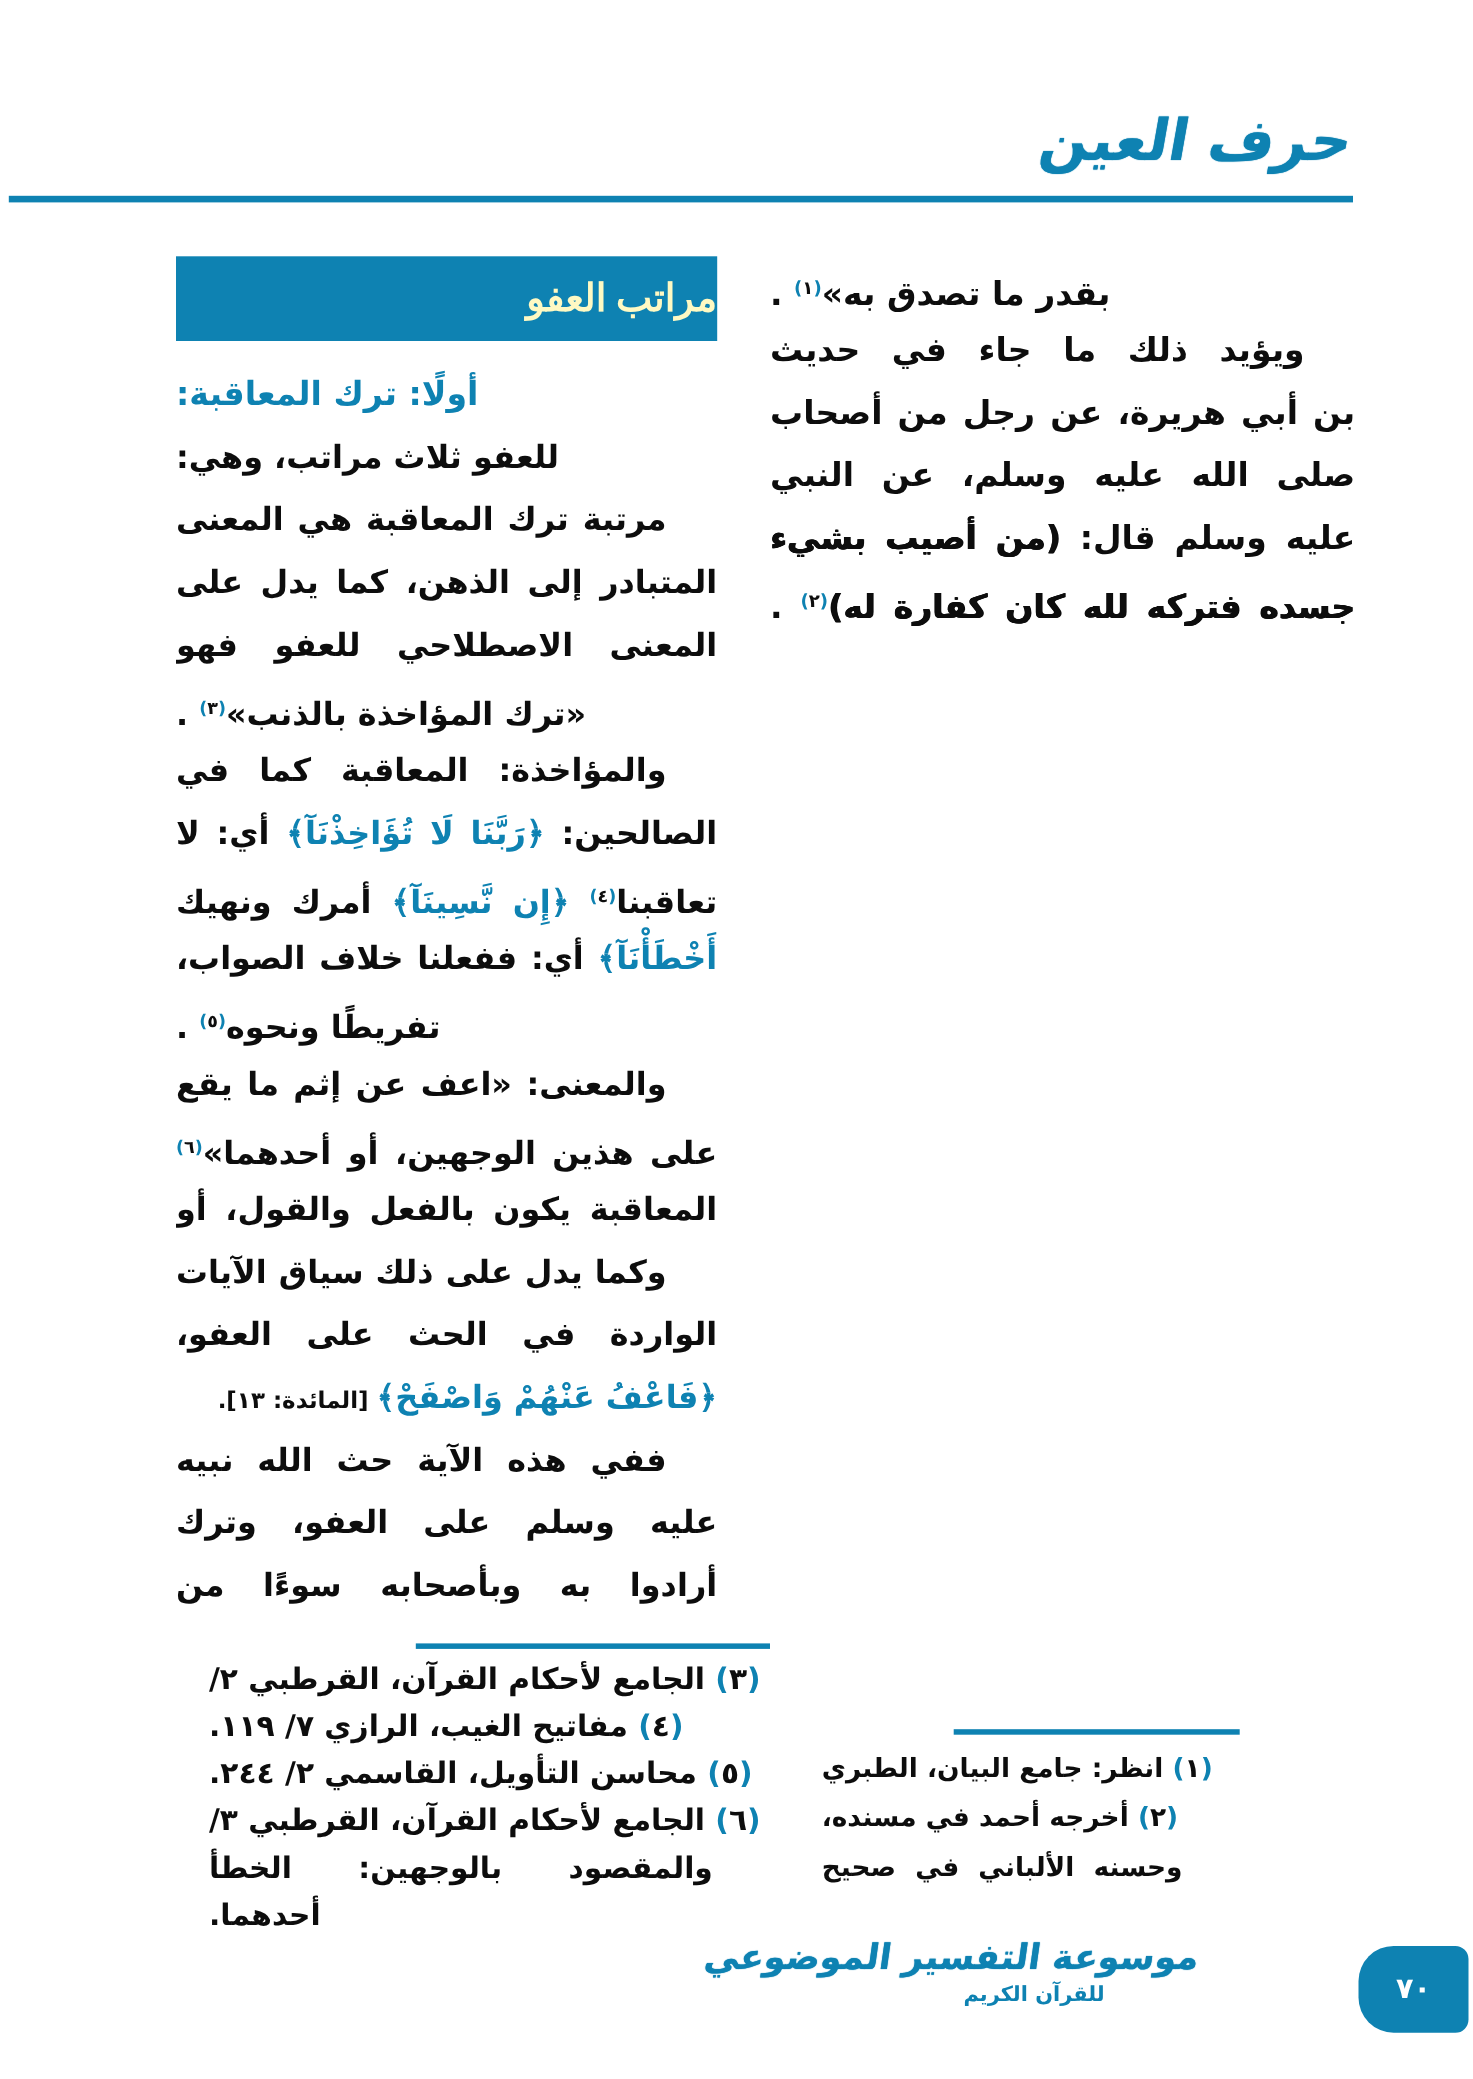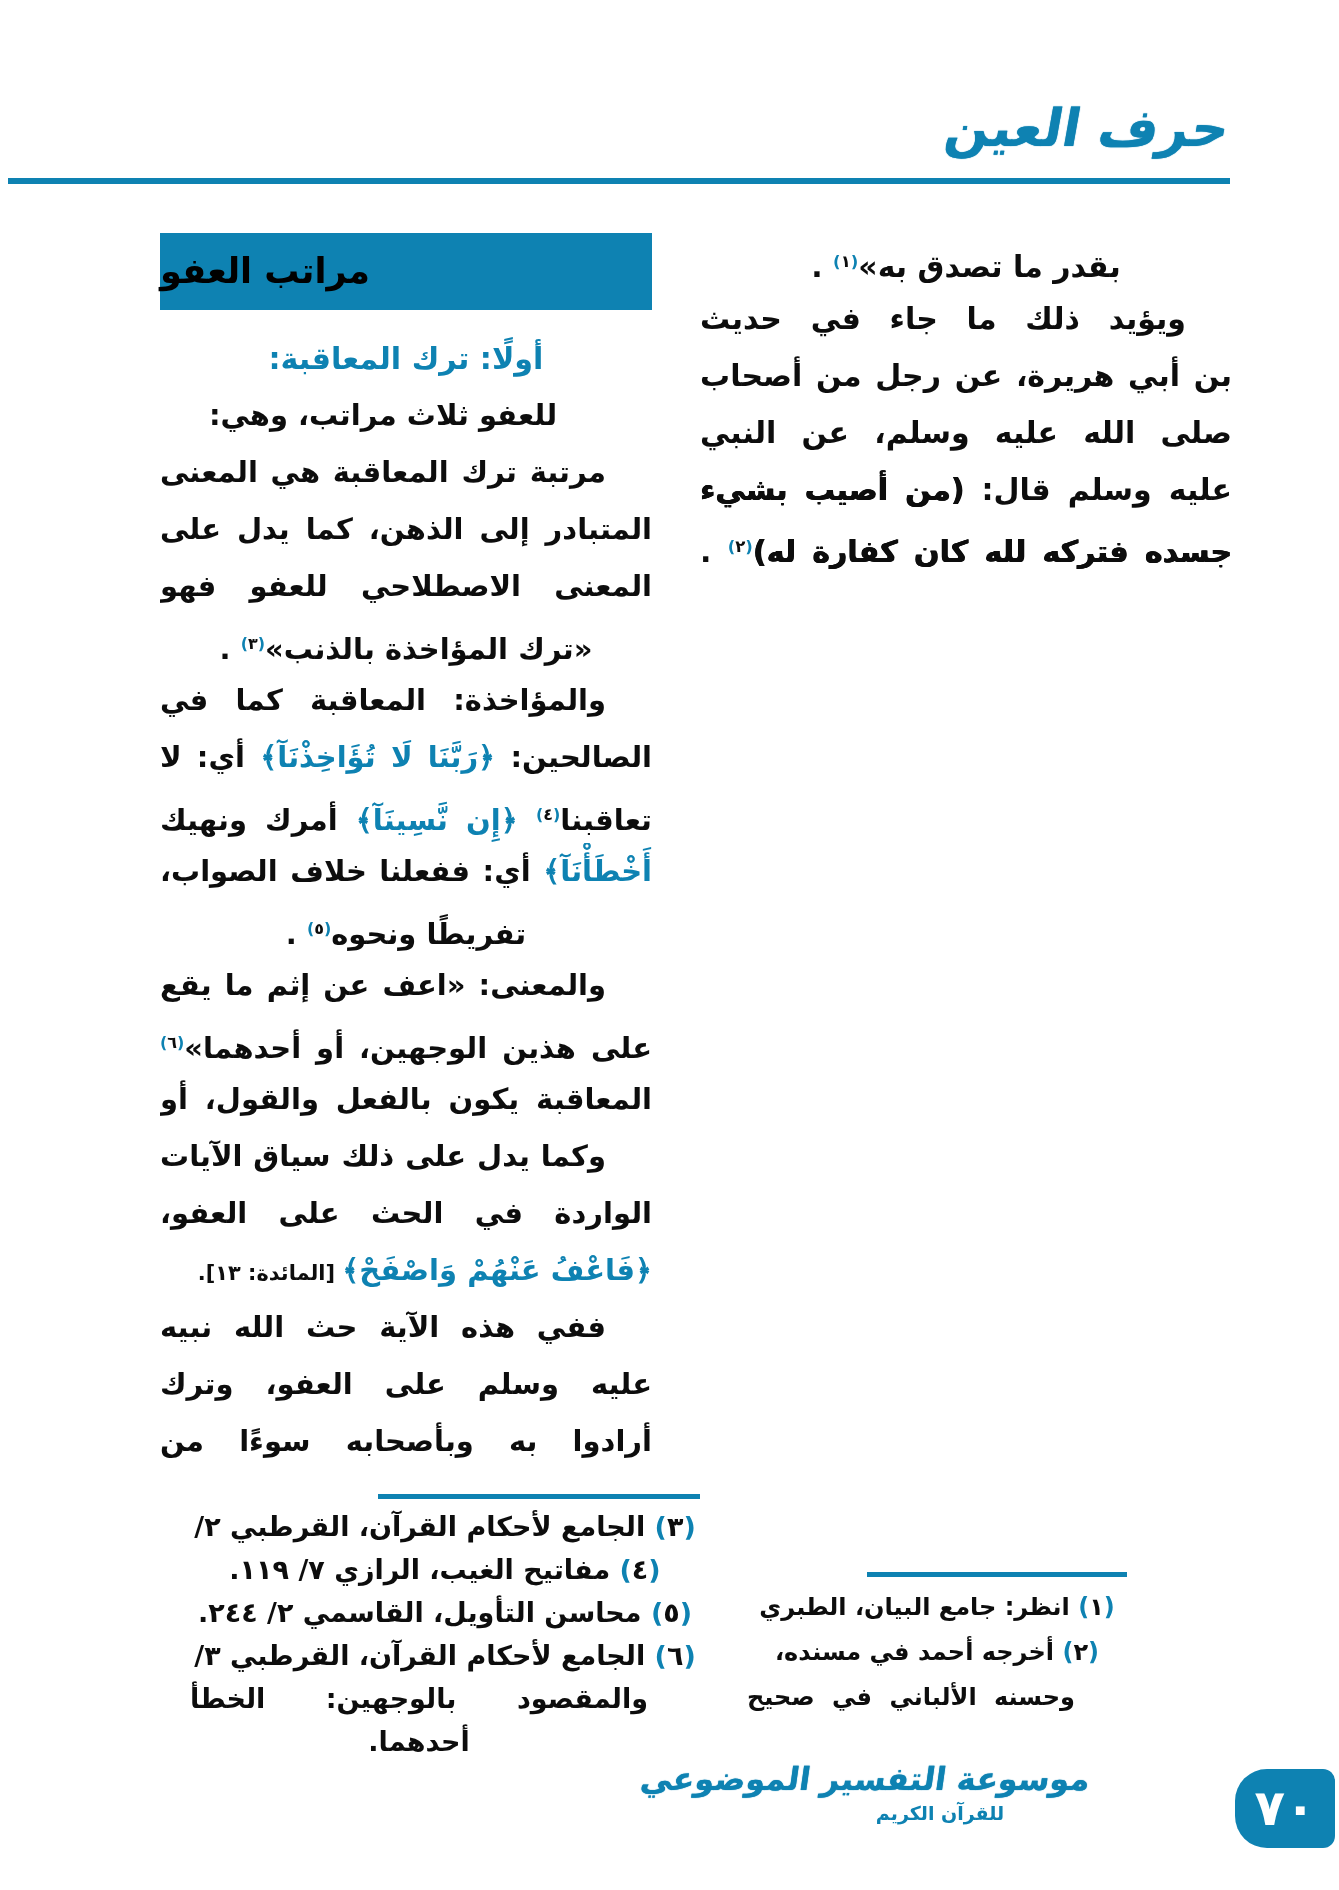--- a/index.html
+++ b/index.html
@@ -15,26 +15,26 @@
         text-shadow:0 0 1px currentColor; white-space:nowrap; }
   .hdr-rule{ position:absolute; top:178px; left:8px; width:1222px; height:6px;
              background:var(--teal); }
 
   
   .col{ position:absolute; font-weight:bold; color:var(--ink); }
   .right-col{ top:233px; right:107px; width:532px; font-size:30px; }
   .left-col{  top:330px; right:687px; width:492px; font-size:29px; }
 
   .chapter-box{ position:absolute; top:233px; right:687px; width:492px; height:77px;
-                background:var(--teal); color:#000000; text-align:left;
-                font-size:35px; font-weight:bold; line-height:77px; }
+                background:var(--teal); color:#fef9c3; text-align:right;
+                font-size:35px; font-weight:bold; line-height:77px;font-family:Liberation Serif, serif; }
 
   .ln{ height:57px; line-height:57px; overflow:hidden; }
   .j{ text-align:justify; text-align-last:justify; }
-  .r{ text-align:center; }
+  .r{ text-align:left; }
   .c{ }
   .ind{ padding-right:46px; }
   .pad{ padding-right:52px; }
 
   .q{ color:var(--teal); }
   .sup{ font-size:.55em; vertical-align:.62em; }
   .ref{ font-size:.72em; }
   .hb{ text-shadow:.6px 0 currentColor, -.3px 0 currentColor; }
   .hd{ font-size:1.04em; }
 
@@ -49,21 +49,21 @@
   .fn-rule-right{ top:1572px; right:212px; width:260px; }
 
   
   .logo{ position:absolute; top:1760px; right:249px; width:300px; text-align:center;
          color:var(--teal); }
   .logo1{ font-size:32px; font-weight:bold; transform:skewX(-8deg);
           text-shadow:0 0 1px currentColor; white-space:nowrap; }
   .logo2{ font-size:19px; font-weight:bold; margin-top:4px; }
   .pagenum{ position:absolute; top:1769px; right:4px; width:100px; height:79px;
             background:var(--teal); border-radius:32px 12px 12px 32px;
-            color:#fff; text-align:center; font-size:50px; font-weight:bold;
+            color:#fff; text-align:center; font-size:26px; font-weight:bold;
             line-height:79px; }
 </style>
 <title>حرف العين</title></head>
 <body>
 
 <div class="page">
 
   <div class="hdr">حرف العين</div>
   <div class="hdr-rule"></div>
 

